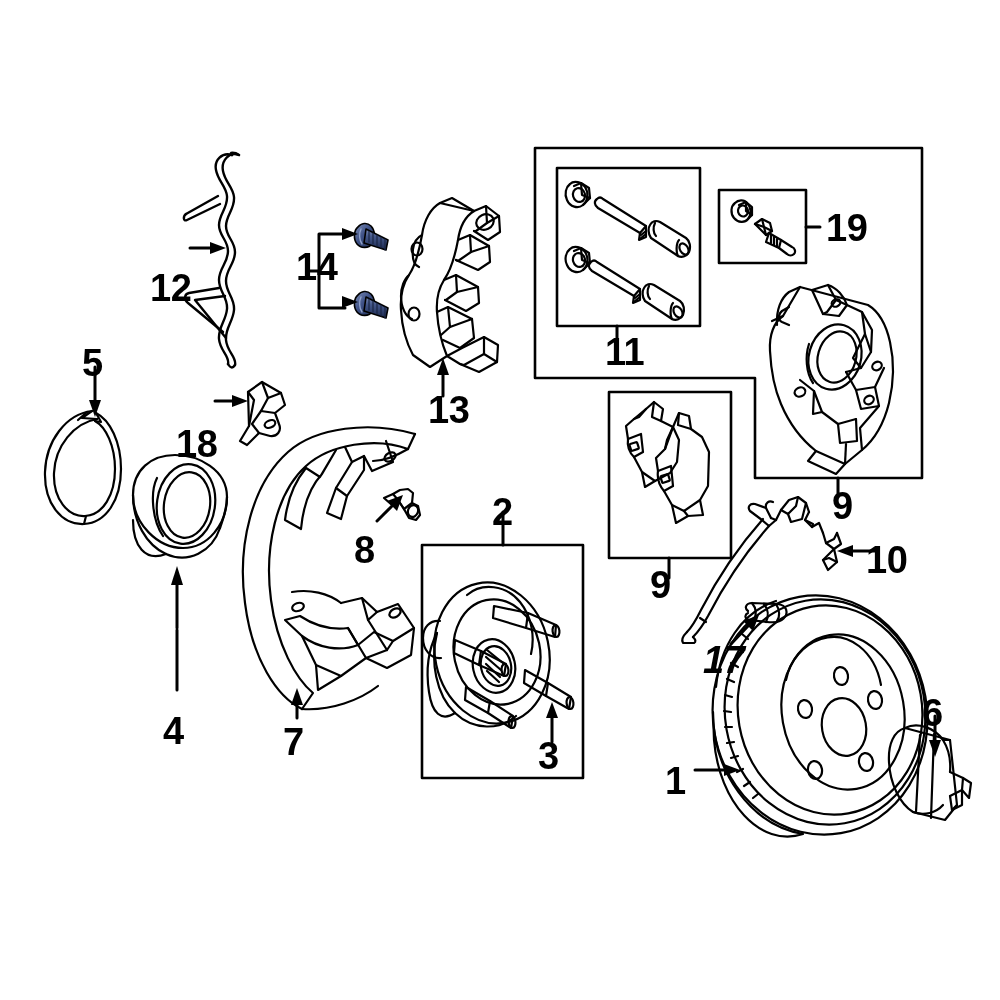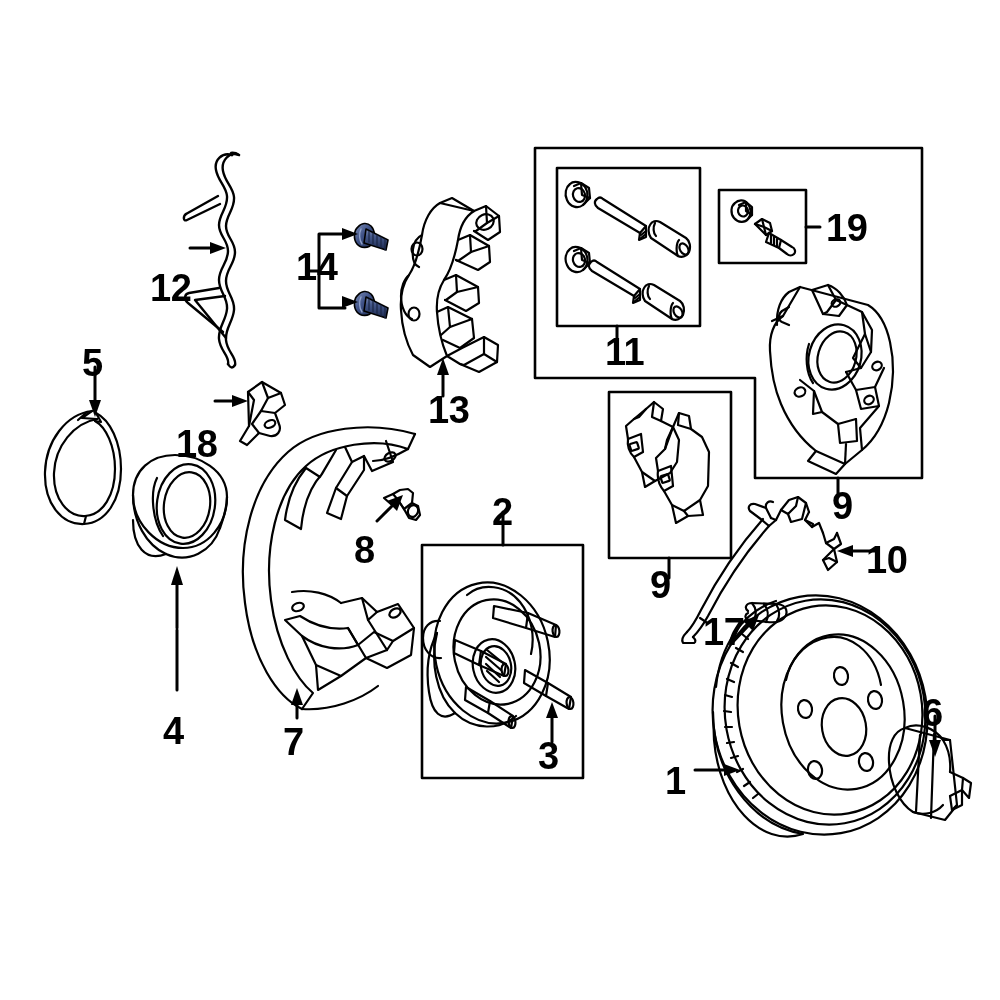--- a/index.html
+++ b/index.html
@@ -449,16 +449,16 @@
   <div class="callout" style="left:283px;top:723px;">7</div>
   <div class="callout" style="left:354px;top:531px;">8</div>
   <div class="callout" style="left:832px;top:487px;">9</div>
   <div class="callout" style="left:826px;top:209px;">19</div>
   <div class="callout" style="left:605px;top:333px;text-align:right;">11</div>
   <div class="callout" style="left:150px;top:233px;margin-top:36px;">12</div>
   <div class="callout" style="left:428px;top:391px;">13</div>
   <div class="callout" style="left:296px;top:248px;">14</div>
   <div class="callout" style="left:650px;top:566px;">9</div>
   <div class="callout" style="left:866px;top:541px;">10</div>
-  <div class="callout" style="left:703px;top:613px;">17</div>
+  <div class="callout" style="left:703px;top:641px;font-style:italic;">17</div>
   <div class="callout" style="left:176px;top:385px;margin-top:40px;">18</div>
 
 </div>
 
 </body></html>

